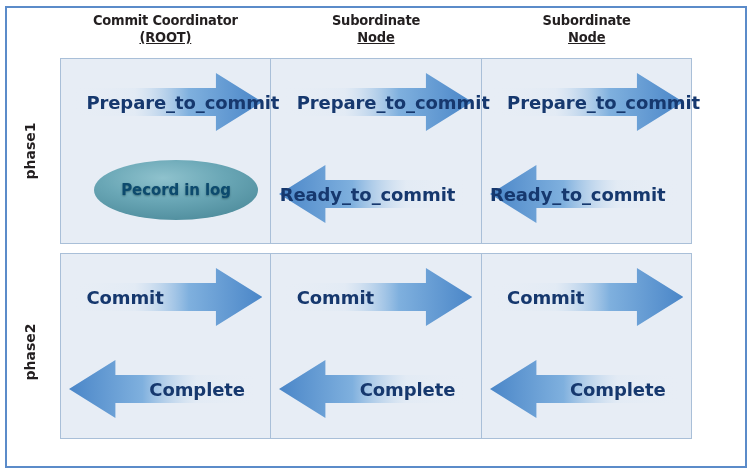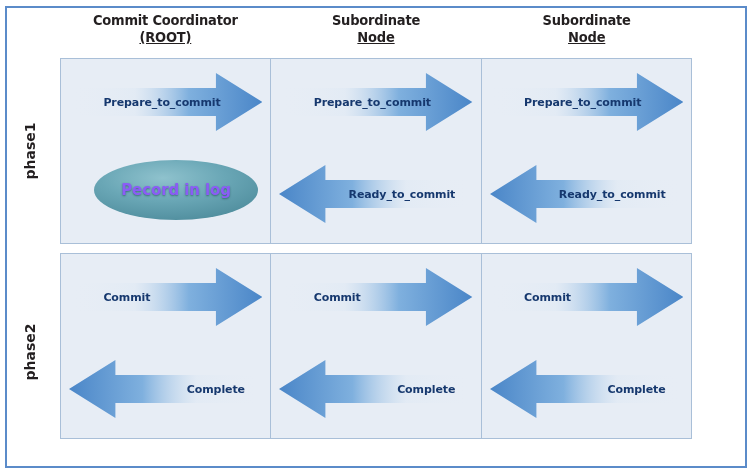--- a/index.html
+++ b/index.html
@@ -120,26 +120,25 @@
     height: 100%;
     display: block;
   }
 
   .arrow-label {
     position: absolute;
     top: 0;
     height: 100%;
     display: flex;
     align-items: center;
-    font-size: 11px;
+    font-size: 18px;
     font-weight: bold;
     color: #16386e;
     white-space: nowrap;
     letter-spacing: -0.1px;
-    margin-left: 17px;
   }
   .arrow-label.dir-right {
     left: 9%;
   }
   .arrow-label.dir-left {
     right: 9%;
     text-align: center;
   }
 
   
@@ -157,21 +156,21 @@
     height: 100%;
   }
   .record-ellipse .ell-text {
     position: absolute;
     inset: 0;
     display: flex;
     align-items: center;
     justify-content: center;
     font-size: 15px;
     font-weight: bold;
-    color: #8b5cf6;
+    color: #0c4a6e;
     text-shadow: 0 1px 2px rgba(20,60,70,0.55);
     letter-spacing: -0.1px;
   }
 </style>
 </head>
 <body>
 
 <div id="root">
 
   <div class="outer-frame"></div>

